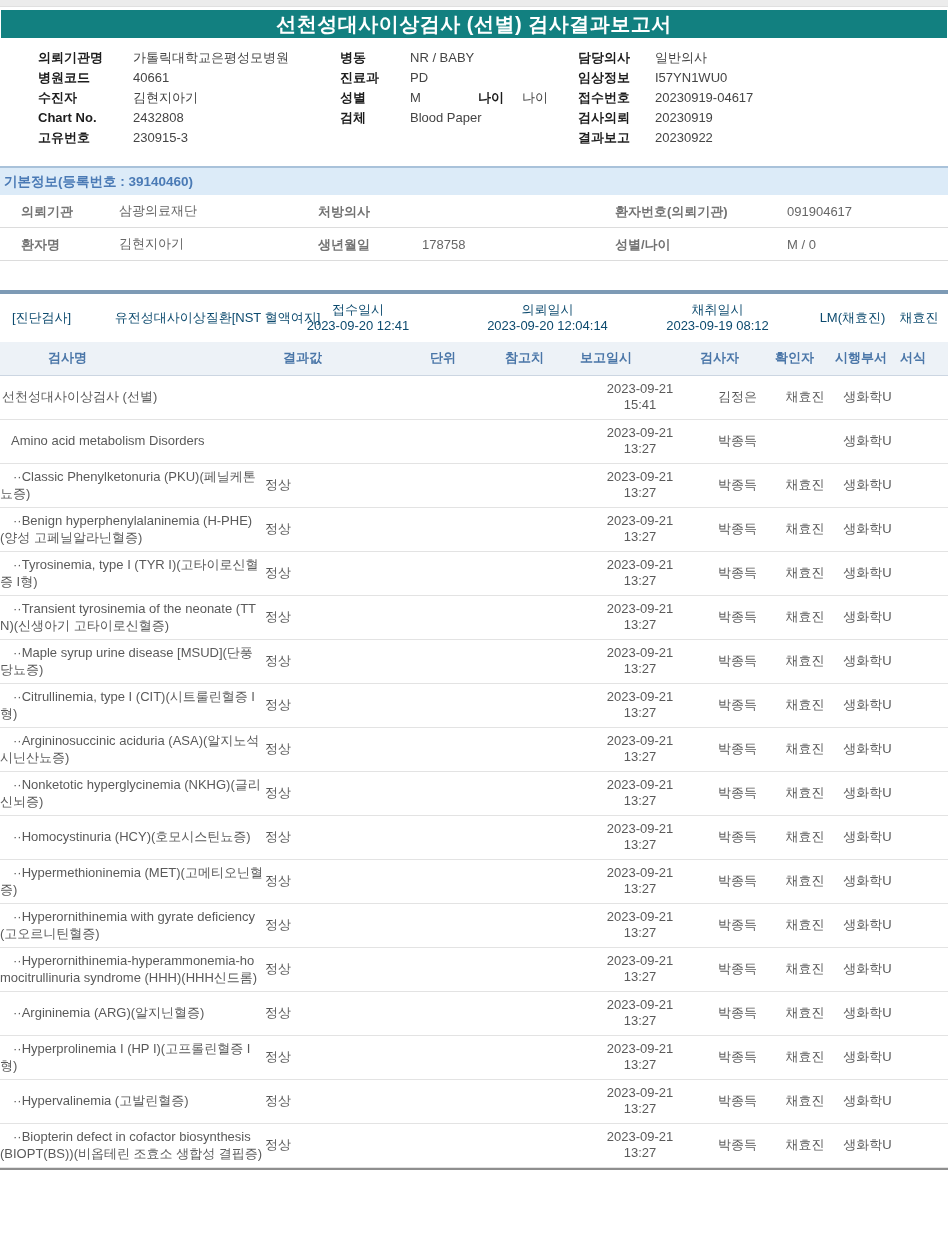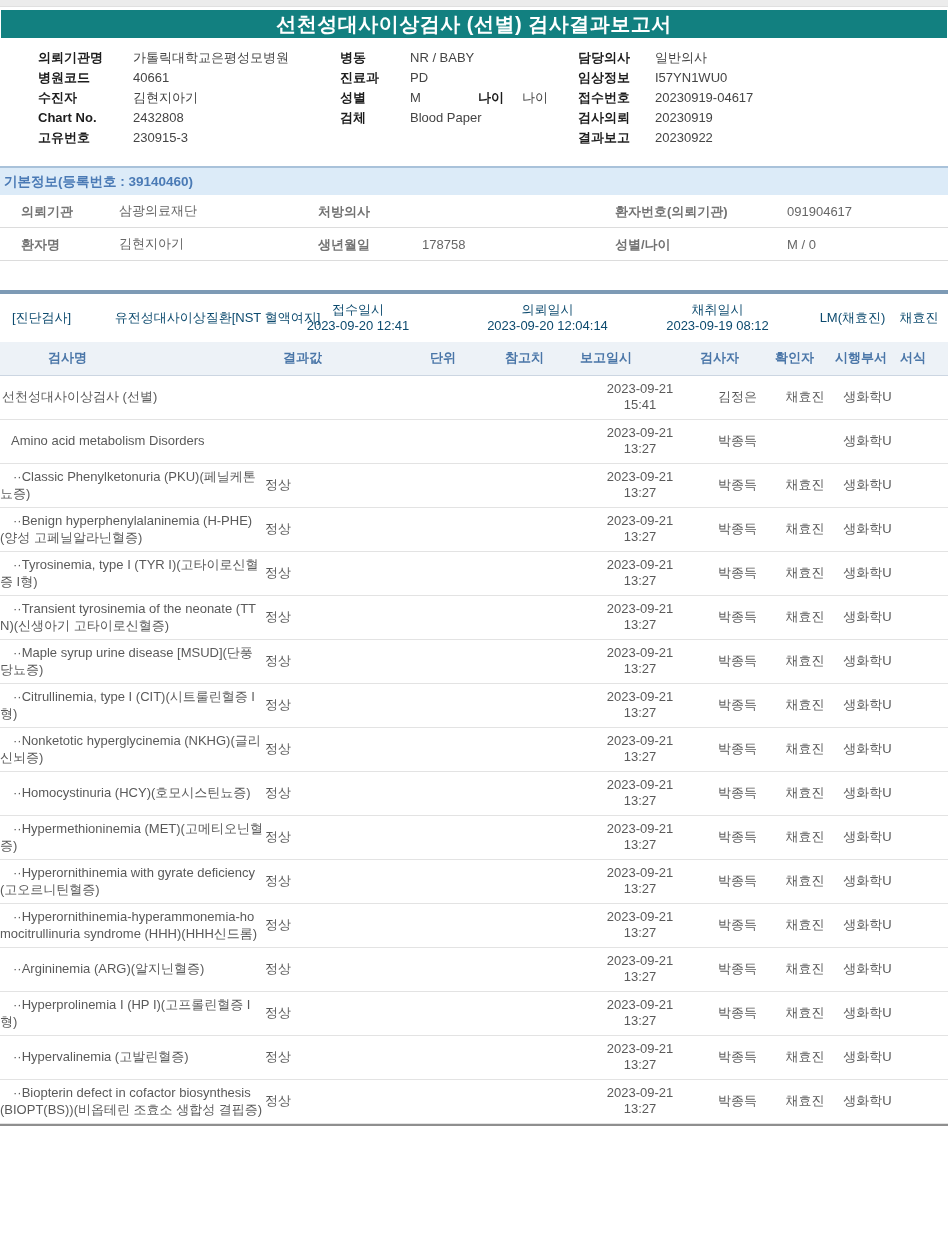--- a/index.html
+++ b/index.html
@@ -326,20 +326,34 @@
     <td class="c-date">
       <span>2023-09-21</span>
       <span>13:27</span>
     </td>
     <td class="c-tester">박종득</td>
     <td class="c-confirm">채효진</td>
     <td class="c-dept">생화학U</td>
     <td class="c-form"></td>
   </tr>
       <tr>
+    <td class="c-name lv2">··Argininosuccinic aciduria (ASA)(알지노석시닌산뇨증)</td>
+    <td class="c-result">정상</td>
+    <td class="c-unit"></td>
+    <td class="c-ref"></td>
+    <td class="c-date">
+      <span>2023-09-21</span>
+      <span>13:27</span>
+    </td>
+    <td class="c-tester">박종득</td>
+    <td class="c-confirm">채효진</td>
+    <td class="c-dept">생화학U</td>
+    <td class="c-form"></td>
+  </tr>
+      <tr>
     <td class="c-name lv2">··Nonketotic hyperglycinemia (NKHG)(글리신뇌증)</td>
     <td class="c-result">정상</td>
     <td class="c-unit"></td>
     <td class="c-ref"></td>
     <td class="c-date">
       <span>2023-09-21</span>
       <span>13:27</span>
     </td>
     <td class="c-tester">박종득</td>
     <td class="c-confirm">채효진</td>

